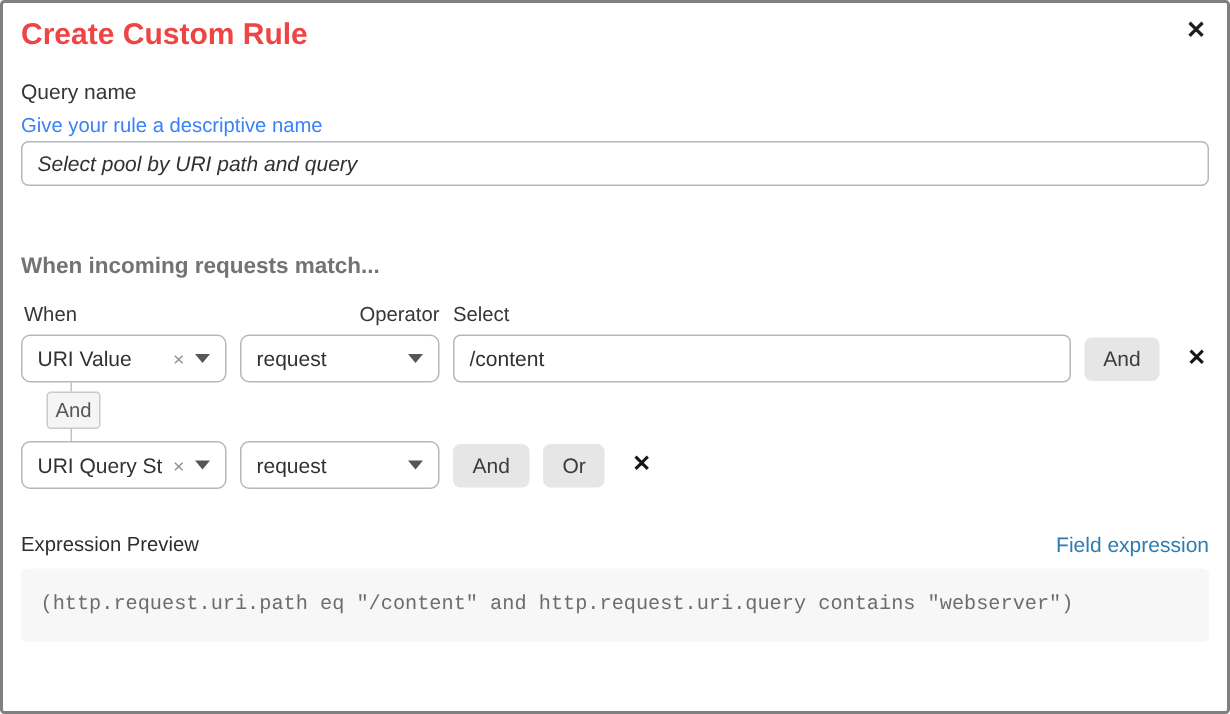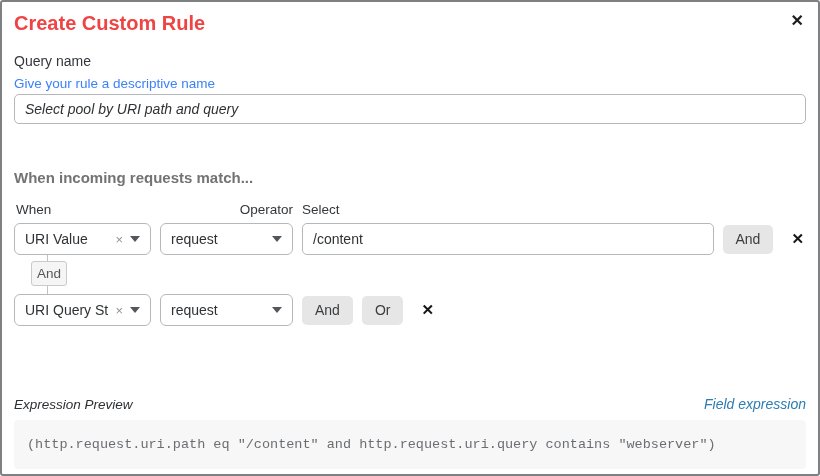--- a/index.html
+++ b/index.html
@@ -78,21 +78,21 @@
   .and-connector::before {
     content: ""; position: absolute; left: 15px; top: -7px; height: 6px;
     border-left: 1px solid #c0c2c4;
   }
   .and-connector::after {
     content: ""; position: absolute; left: 15px; bottom: -9px; height: 8px;
     border-left: 1px solid #c0c2c4;
   }
 
   
-  .expr-header { display: flex; justify-content: space-between; align-items: center; margin-top: 70px; font-style: italic; }
+  .expr-header { display: flex; justify-content: space-between; margin-top: 29px; }
   .expr-label { font-size: 13.5px; color: #2c2f32; }
   .edit-link { font-size: 14px; color: #2c7cb0; cursor: pointer; text-decoration: none; }
   .code-block {
     margin-top: 8px;
     background: #f7f7f8; border-radius: 4px;
     padding: 17px 13px;
     font-family: "Liberation Mono", "DejaVu Sans Mono", monospace;
     font-size: 13.5px; color: #6b6e71;
     white-space: nowrap; overflow: hidden;
   }

